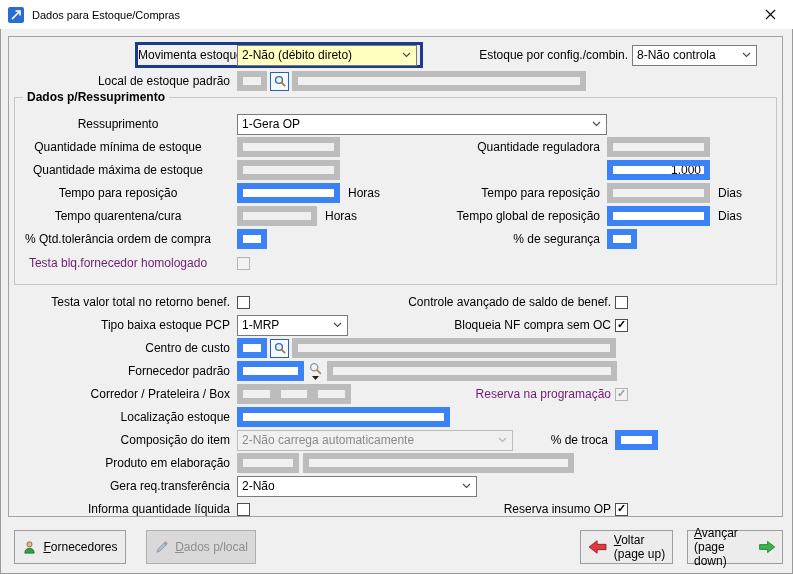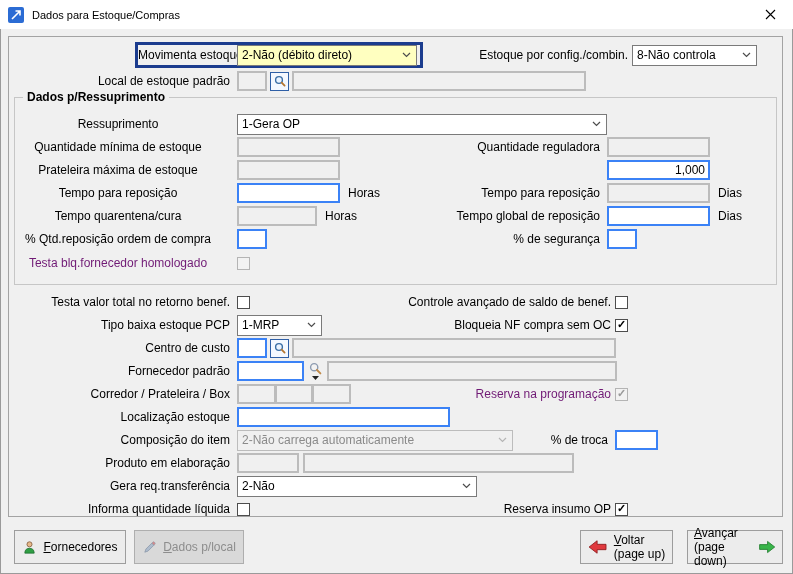--- a/index.html
+++ b/index.html
@@ -12,21 +12,21 @@
   .titlebar{position:absolute;left:0;top:0;width:100%;height:29px;background:#ffffff;display:flex;align-items:center;}
   .appicon{margin-left:8px;width:16px;height:16px;display:inline-flex;}
   .title{margin-left:8px;font-size:11px;}
   .close{margin-left:auto;width:45px;height:29px;display:flex;align-items:center;justify-content:center;cursor:pointer;}
   
   .frame{position:absolute;left:8px;top:36px;width:775px;height:481px;border:1px solid #a3a3a3;background:#f0f0f0;box-sizing:border-box;}
   .row{position:absolute;left:0;width:773px;height:20px;display:flex;align-items:center;}
   .lbl{width:228px;padding-right:7px;box-sizing:border-box;text-align:right;white-space:nowrap;}
   .graylbl{color:#701a75;}
   
-  .txt{height:20px;border:2px solid #3b82f6;background:#fff;box-sizing:border-box;font-family:inherit;font-size:12px;padding:0 3px;outline:none;}
+  .txt{height:20px;border:6px solid #3b82f6;background:#fff;box-sizing:border-box;font-family:inherit;font-size:12px;padding:0 3px;outline:none;}
   .txt.dis{background:#f0f0f0;border-color:#bcbcbc;color:#8a8a8a;}
   .txt.num{text-align:right;}
   .cell{margin-left:-1px;}
   .combo{height:21px;border:1px solid #7a7a7a;background:#fff;box-sizing:border-box;display:flex;align-items:center;padding:0 5px 0 4px;justify-content:space-between;cursor:default;white-space:nowrap;overflow:hidden;}
   .combo.dis{background:#f0f0f0;border-color:#bcbcbc;color:#8a8a8a;}
   .combo.yellow{background:#ffffc0;}
   .chev{flex:none;margin-left:4px;}
   .cb{width:13px;height:13px;border:1px solid #4d4d4d;background:#fff;box-sizing:border-box;display:inline-flex;align-items:center;justify-content:center;font-size:11px;line-height:11px;cursor:default;}
   .cb.checked::after{content:"\2713";font-weight:bold;margin-top:-1px;}
   .cb.dis{border-color:#b4b4b4;background:#f2f2f2;color:#9a9a9a;}
@@ -124,21 +124,21 @@
       <div class="grow" style="top:39px">
         <span class="glbl">Quantidade mínima de estoque</span>
         <input class="txt dis" style="width: 103px;" disabled="" value="">
         <span class="grlbl">Quantidade reguladora</span>
         <span class="grctl">
             <input class="txt dis" style="width: 103px;" disabled="" value="">
           </span>
       </div>
 
       <div class="grow" style="top:62px">
-        <span class="glbl">Prateleira máxima de estoque</span>
+        <span class="glbl">Quantidade máxima de estoque</span>
         <input class="txt dis" style="width: 103px;" disabled="" value="">
         <span class="grctl">
             <input class="txt num" style="width: 103px;" value="1,000">
           </span>
       </div>
 
       <div class="grow" style="top:85px">
         <span class="glbl">Tempo para reposição</span>
         <input class="txt" style="width: 103px;" value="">
         <span class="unit">Horas</span>
@@ -154,21 +154,21 @@
         <input class="txt dis" style="width: 80px;" disabled="" value="">
         <span class="unit">Horas</span>
         <span class="grlbl">Tempo global de reposição</span>
         <span class="grctl">
           <input class="txt" style="width: 103px;" value="">
           <span class="unit">Dias</span>
         </span>
       </div>
 
       <div class="grow" style="top:131px">
-        <span class="glbl">% Qtd.reposição ordem de compra</span>
+        <span class="glbl">% Qtd.tolerância ordem de compra</span>
         <input class="txt" style="width: 30px;" value="">
         <span class="grlbl">% de segurança</span>
         <span class="grctl">
             <input class="txt" style="width: 30px;" value="">
           </span>
       </div>
 
       <div class="grow" style="top:155px">
         <span class="glbl graylbl">Testa blq.fornecedor homologado</span>
         <span class="cb dis"></span>
@@ -179,21 +179,21 @@
       <span class="lbl">Testa valor total no retorno benef.</span>
       <span class="cb"></span>
       <span class="mrlbl">Controle avançado de saldo de benef.</span>
       <span class="mrctl">
           <span class="cb"></span>
         </span>
     </div>
 
     <div class="row" style="top:278px">
       <span class="lbl">Tipo baixa estoque PCP</span>
-      <div class="combo" style="width:85px">
+      <div class="combo" style="width:111px">
         <span>1-MRP</span>
         <svg class="chev" width="9" height="6" viewBox="0 0 9 6">
             <path d="M1 1 L4.5 4.5 L8 1" stroke="#4d4d4d" stroke-width="1.2" fill="none"></path>
           </svg>
       </div>
       <span class="mrlbl">Bloqueia NF compra sem OC</span>
       <span class="mrctl">
           <span class="cb checked"></span>
         </span>
     </div>
@@ -281,21 +281,21 @@
   </div>
 
   <button class="btn" style="left:14px;width:112px">
     <svg width="15" height="15" viewBox="0 0 16 16">
         <circle cx="8" cy="4.6" r="2.7" fill="#e8b98c" stroke="#7a5230" stroke-width="0.8"></circle>
         <path d="M3 14 C3 10.3 5.2 8.8 8 8.8 C10.8 8.8 13 10.3 13 14 Z" fill="#2f9e44" stroke="#1e6b2e" stroke-width="0.8"></path>
       </svg>
     <span><span class="u">F</span><span>ornecedores</span></span>
   </button>
 
-  <button class="btn dis" style="left:134px;width:110px">
+  <button class="btn dis" style="left:146px;width:110px">
     <svg width="15" height="15" viewBox="0 0 16 16">
         <path d="M3 13 L4.2 9.6 L10.5 3.3 L12.7 5.5 L6.4 11.8 Z" fill="#aebccd" stroke="#8895a8" stroke-width="0.8"></path>
         <path d="M10.5 3.3 L11.6 2.2 C12 1.8 12.6 1.8 13 2.2 L13.8 3 C14.2 3.4 14.2 4 13.8 4.4 L12.7 5.5 Z" fill="#d88a8a" stroke="#8895a8" stroke-width="0.6"></path>
       </svg>
     <span><span class="u">D</span><span>ados p/local</span></span>
   </button>
 
   <button class="btn" style="left:580px;width:93px">
     <svg width="20" height="16" viewBox="0 0 22 18">
         <path d="M10 2 L10 6 L20 6 L20 12 L10 12 L10 16 L1 9 Z" fill="#e0393e" stroke="#8f1d20" stroke-width="1"></path>

